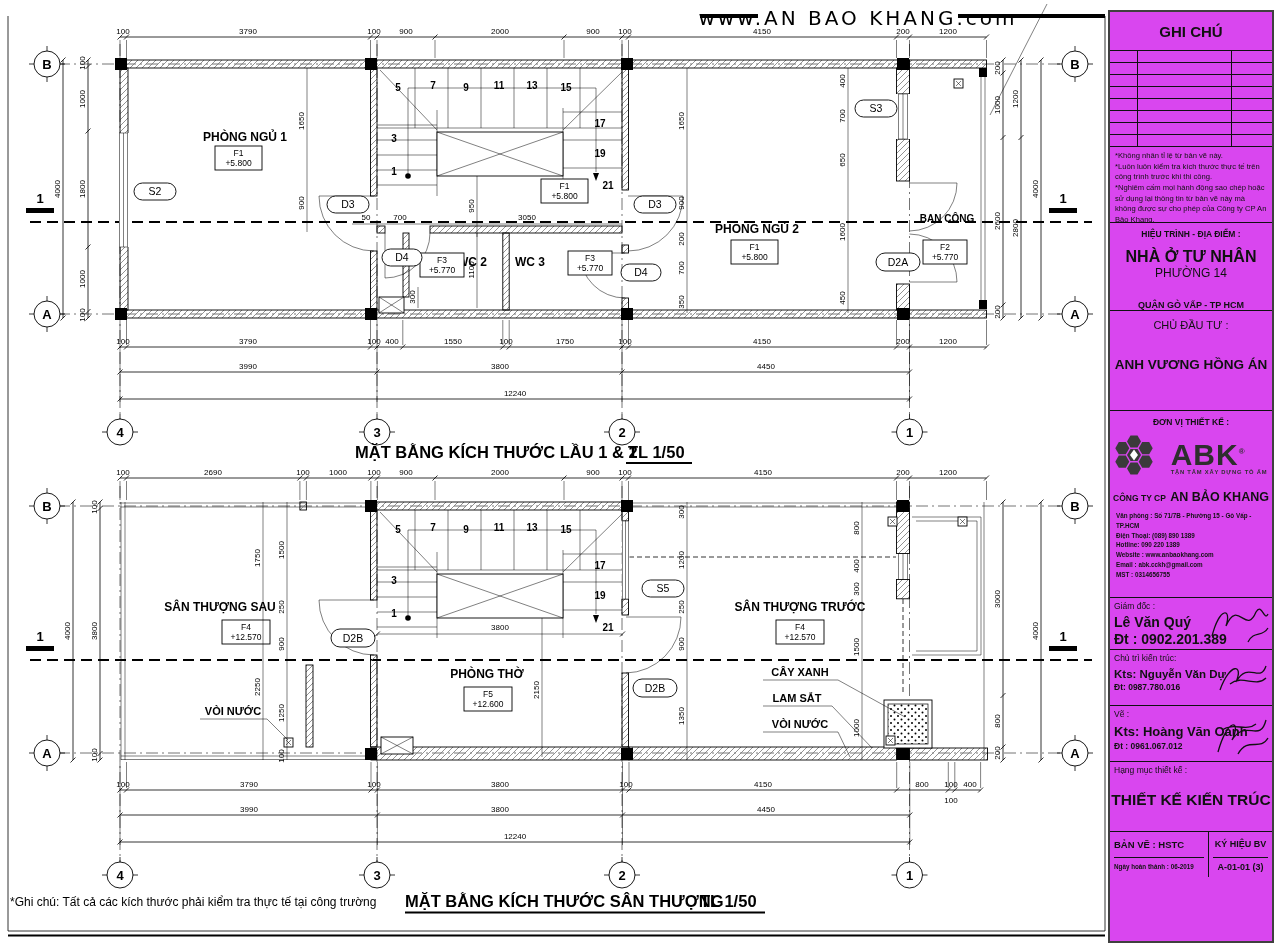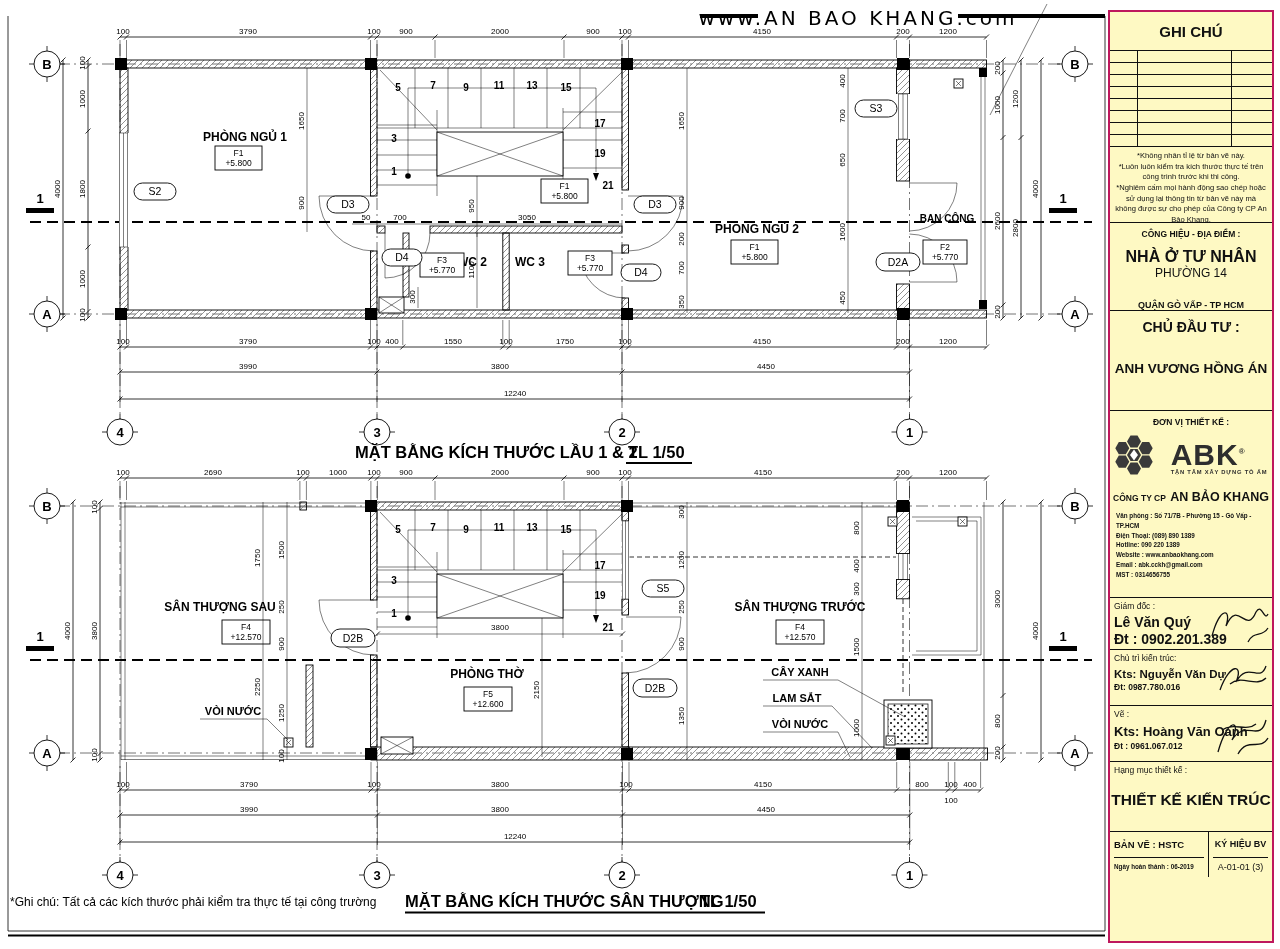--- a/index.html
+++ b/index.html
@@ -18,29 +18,29 @@
   .url{font:20px "DejaVu Sans",sans-serif;letter-spacing:3px;text-anchor:middle}
   .ln{stroke:#000;stroke-width:.8;fill:none}
   .lt{stroke:#000;stroke-width:.5;fill:none}
   .wl{fill:url(#hp);stroke:#000;stroke-width:.9}
   .bk{fill:#000;stroke:none}
   .wb{fill:#fff;stroke:#000;stroke-width:.9}
   .ds{stroke:#000;stroke-width:2;stroke-dasharray:11 6;fill:none}
   .dd{stroke:#000;stroke-width:.55;stroke-dasharray:12 4 2 4;fill:none}
   .db{stroke:#000;stroke-width:.8;stroke-dasharray:5 3;fill:none}
   
-  .tb{position:absolute;left:1108px;top:10px;width:162px;height:929px;background:#fef9c3;border:2px solid #be185d;color:#111;box-sizing:content-box}
+  .tb{position:absolute;left:1108px;top:10px;width:162px;height:929px;background:#d946ef;border:2px solid #404040;color:#111;box-sizing:content-box}
   .sec{position:relative;border-top:1.5px solid #111;box-sizing:border-box;overflow:hidden}
   .sec:first-child{border-top:none}
   .c{text-align:center}
   .slab{font-size:9px;padding:3px 4px}
   .gtable{display:grid;grid-template-columns:28px 1fr 40px;grid-auto-rows:12px;border-bottom:0}
   .gc{border-right:1px solid #111;border-bottom:1px solid #111}
   .gc:nth-child(3n){border-right:none}
-  .notes{font-size:7.6px;line-height:1.4;padding:4px 5px;text-align:center}
+  .notes{font-size:7.6px;line-height:1.4;padding:4px 5px;text-align:left}
   .sig{position:absolute;right:2px;top:4px}
   .f2{display:grid;grid-template-columns:99px 1fr;height:100%}
   .fc{border-right:1.5px solid #111;padding:4px;box-sizing:border-box}
   .fc2{padding:4px;box-sizing:border-box}
   .frow{display:grid;grid-template-rows:22px 1fr;height:100%}
 </style>
 </head>
 <body>
 
 <div id="sheet">
@@ -595,27 +595,27 @@
     <div class="gc"></div>
         <div class="gc"></div>
         <div class="gc"></div>
   </div>
   <div class="sec notes" style="height:76px">
     <div>*Không nhân tỉ lệ từ bản vẽ này.</div>
     <div>*Luôn luôn kiểm tra kích thước thực tế trên công trình trước khi thi công.</div>
     <div>*Nghiêm cấm mọi hành động sao chép hoặc sử dụng lại thông tin từ bản vẽ này mà không được sự cho phép của Công ty CP An Bảo Khang.</div>
   </div>
   <div class="sec c" style="height:88px">
-    <div style="font-weight:bold;font-size:8.5px;padding-top:6px">CÔNG HIỆU - ĐỊA ĐIỂM :</div>
+    <div style="font-weight:bold;font-size:8.5px;padding-top:6px">HIỆU TRÌNH - ĐỊA ĐIỂM :</div>
     <div style="font-weight:bold;font-size:16px;margin-top:9px">NHÀ Ở TƯ NHÂN</div>
     <div style="font-weight:normal;font-size:12px;">PHƯỜNG 14</div>
     <div style="font-weight:bold;font-size:9px;margin-top:20px">QUẬN GÒ VẤP - TP HCM</div>
   </div>
   <div class="sec c" style="height:100px">
-    <div style="font-weight:bold;font-size:14px;padding-top:8px">CHỦ ĐẦU TƯ :</div>
+    <div style="font-weight:normal;font-size:11px;padding-top:8px">CHỦ ĐẦU TƯ :</div>
     <div style="font-weight:bold;font-size:13.5px;margin-top:26px">ANH VƯƠNG HỒNG ÁN</div>
   </div>
   <div class="sec" style="height:187px">
     <div class="c" style="font-weight:bold;font-size:8.5px;padding-top:6px">ĐƠN VỊ THIẾT KẾ :</div>
     <div style="display:flex;align-items:center;justify-content:center;margin-top:6px">
       <svg width="40" height="46" viewBox="0 0 40 46">
         <g fill="#3a3a3a">
           <polygon points="26,8.5 22.5,14.6 15.5,14.6 12,8.5 15.5,2.4 22.5,2.4"></polygon>
           <polygon points="37.7,15.2 34.2,21.3 27.2,21.3 23.7,15.2 27.2,9.1 34.2,9.1"></polygon>
           <polygon points="37.7,28.7 34.2,34.8 27.2,34.8 23.7,28.7 27.2,22.6 34.2,22.6"></polygon>
@@ -673,19 +673,19 @@
     <div class="c" style="font-weight:bold;font-size:15.5px;margin-top:13px">THIẾT KẾ KIẾN TRÚC</div>
   </div>
   <div class="sec" style="height:46px">
     <div class="f2">
       <div class="fc frow">
         <div style="font-weight:bold;font-size:9.5px;border-bottom:1.5px solid #111;padding-top:3px">BẢN VẼ : HSTC</div>
         <div style="font-size:6.3px;font-weight:bold;padding-top:5px">Ngày hoàn thành : 06-2019</div>
       </div>
       <div class="fc2 frow c">
         <div style="font-weight:bold;font-size:9px;border-bottom:1.5px solid #111;padding-top:3px">KÝ HIỆU BV</div>
-        <div style="font-weight:normal;font-size:9px;padding-top:4px">A-01-01 (3)</div>
+        <div style="font-weight:bold;font-size:9px;padding-top:4px">A-01-01 (3)</div>
       </div>
     </div>
   </div>
 </div>
 
 </div>
 
 </body></html>

